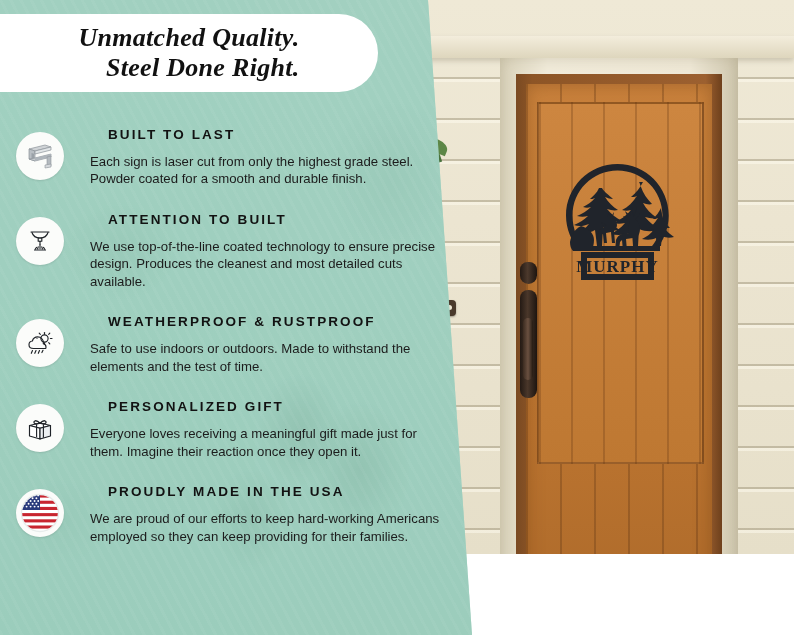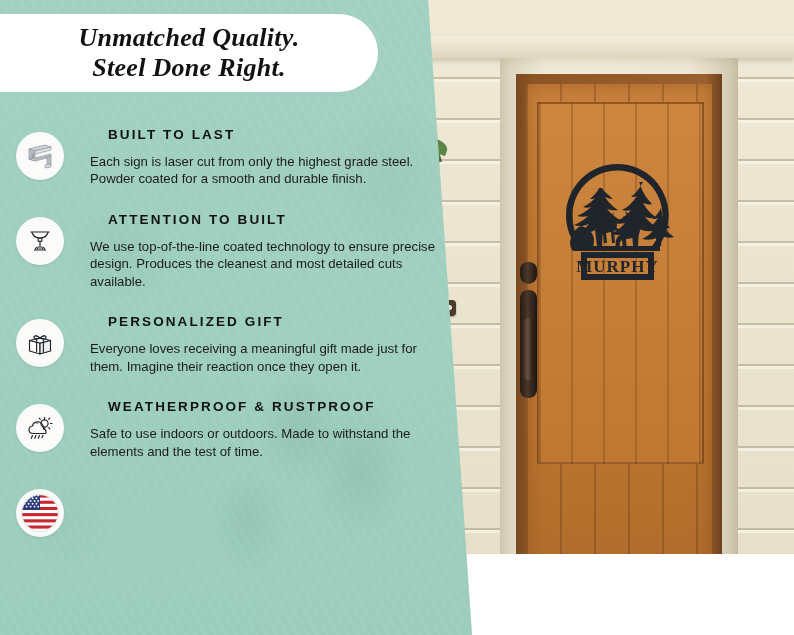--- a/index.html
+++ b/index.html
@@ -83,21 +83,21 @@
        radial-gradient(90px 110px at 390px 180px, rgba(126,176,156,.28), rgba(126,176,156,0) 72%),
        radial-gradient(70px 60px at 60px 520px, rgba(126,176,156,.25), rgba(126,176,156,0) 72%),
        linear-gradient(180deg,#a4d2c2,#99ccbb);}
   .panel-tex2{position:absolute;inset:0;opacity:.22;
      background:repeating-linear-gradient(62deg, rgba(255,255,255,.18) 0 3px, rgba(255,255,255,0) 3px 9px);}
 
   
   .banner{position:absolute;left:-40px;top:14px;width:418px;height:78px;
      background:#ffffff;border-radius:0 46px 46px 0;
      display:flex;align-items:center;justify-content:center;}
-  .banner-inner{padding-left:40px;text-align:center;}
+  .banner-inner{padding-left:40px;text-align:right;}
   .headline{font-family:"Liberation Serif", serif;font-style:italic;font-weight:700;
      font-size:26px;line-height:1.16;color:#111111;white-space:nowrap;letter-spacing:.3px;}
 
   
   .features{position:absolute;left:16px;top:126px;width:440px;}
   .feature{display:flex;align-items:flex-start;margin-bottom:13px;}
   .f-icon{flex:0 0 48px;width:48px;height:48px;border-radius:50%;
      background:#fbfcfa;display:flex;align-items:center;justify-content:center;
      box-shadow:0 1px 2px rgba(0,0,0,.10);margin-top:6px;}
   .f-icon svg{display:block;}
@@ -223,43 +223,20 @@
           <path d="M9.5 24 h11"></path>
           <path d="M11.5 21.4 L10.2 23.3"></path>
           <path d="M13.2 20.8 L12.6 23"></path>
           <path d="M16.8 20.8 L17.4 23"></path>
           <path d="M18.5 21.4 L19.8 23.3"></path>
         </svg>
       </div>
       <div class="f-text">
         <p class="f-title">ATTENTION TO BUILT</p>
         <p class="f-body">We use top-of-the-line coated technology to ensure precise design. Produces the cleanest and most detailed cuts available.</p>
-      </div>
-    </div>
-
-    <div class="feature">
-      <div class="f-icon">
-        <svg width="30" height="30" viewBox="0 0 30 30">
-          <g fill="#ffffff" stroke="#1f2328" stroke-width="1.15" stroke-linejoin="round">
-            <path d="M4.5 12.5 L15 10 L25.5 12.5 L15 15.2 Z"></path>
-            <path d="M4.5 12.5 L15 15.2 L15 26 L4.5 23 Z"></path>
-            <path d="M15 15.2 L25.5 12.5 L25.5 23 L15 26 Z" fill="#eceff1"></path>
-            <path d="M11.6 11.3 L11.6 24.2" fill="none"></path>
-            <path d="M18.4 11.3 L18.4 24.8" fill="none"></path>
-          </g>
-          <g fill="none" stroke="#1f2328" stroke-width="1.3" stroke-linecap="round">
-            <path d="M15 10.2 C13.2 8.4 11.6 7.6 10.2 7.8 C8.6 8.1 8.5 10 10 10.6 C11.3 11.1 13.2 10.8 15 10.2Z"></path>
-            <path d="M15 10.2 C16.8 8.4 18.4 7.6 19.8 7.8 C21.4 8.1 21.5 10 20 10.6 C18.7 11.1 16.8 10.8 15 10.2Z"></path>
-            <path d="M14 9.8 L15 10.3 L16 9.8"></path>
-          </g>
-        </svg>
-      </div>
-      <div class="f-text">
-        <p class="f-title">PERSONALIZED GIFT</p>
-        <p class="f-body">Everyone loves receiving a meaningful gift made just for them. Imagine their reaction once they open it.</p>
       </div>
     </div>
 
     <div class="feature">
       <div class="f-icon">
         <svg width="30" height="30" viewBox="0 0 30 30" fill="none" stroke="#1f2328" stroke-width="1.15" stroke-linecap="round" stroke-linejoin="round">
           <circle cx="19.5" cy="10.5" r="3.6"></circle>
           <path d="M19.5 4.6 v1.6"></path>
             <path d="M19.5 14.8 v1.6"></path>
           <path d="M25.4 10.5 h1.6"></path>
@@ -272,20 +249,43 @@
                    C19.9 16 21 17.4 21 19 C21 19.5 20.9 20 20.7 20.5 Z"></path>
           <path d="M7.5 22.6 L6.3 25.3"></path>
           <path d="M11 22.6 L9.8 25.3"></path>
           <path d="M14.5 22.6 L13.3 25.3"></path>
           <path d="M18 22.3 L16.9 24.6"></path>
         </svg>
       </div>
       <div class="f-text">
         <p class="f-title">WEATHERPROOF &amp; RUSTPROOF</p>
         <p class="f-body">Safe to use indoors or outdoors. Made to withstand the elements and the test of time.</p>
+      </div>
+    </div>
+
+    <div class="feature">
+      <div class="f-icon">
+        <svg width="30" height="30" viewBox="0 0 30 30">
+          <g fill="#ffffff" stroke="#1f2328" stroke-width="1.15" stroke-linejoin="round">
+            <path d="M4.5 12.5 L15 10 L25.5 12.5 L15 15.2 Z"></path>
+            <path d="M4.5 12.5 L15 15.2 L15 26 L4.5 23 Z"></path>
+            <path d="M15 15.2 L25.5 12.5 L25.5 23 L15 26 Z" fill="#eceff1"></path>
+            <path d="M11.6 11.3 L11.6 24.2" fill="none"></path>
+            <path d="M18.4 11.3 L18.4 24.8" fill="none"></path>
+          </g>
+          <g fill="none" stroke="#1f2328" stroke-width="1.3" stroke-linecap="round">
+            <path d="M15 10.2 C13.2 8.4 11.6 7.6 10.2 7.8 C8.6 8.1 8.5 10 10 10.6 C11.3 11.1 13.2 10.8 15 10.2Z"></path>
+            <path d="M15 10.2 C16.8 8.4 18.4 7.6 19.8 7.8 C21.4 8.1 21.5 10 20 10.6 C18.7 11.1 16.8 10.8 15 10.2Z"></path>
+            <path d="M14 9.8 L15 10.3 L16 9.8"></path>
+          </g>
+        </svg>
+      </div>
+      <div class="f-text">
+        <p class="f-title">PERSONALIZED GIFT</p>
+        <p class="f-body">Everyone loves receiving a meaningful gift made just for them. Imagine their reaction once they open it.</p>
       </div>
     </div>
 
     <div class="feature">
       <div class="f-icon">
         <svg width="40" height="40" viewBox="0 0 40 40">
           <defs>
             <clipPath id="flagclip">
                 <circle cx="20" cy="20" r="18.5"></circle>
               </clipPath>
@@ -323,16 +323,20 @@
               <circle cx="2.6" cy="13.6" r="0.95"></circle>
                 <circle cx="6.6" cy="13.6" r="0.95"></circle>
               <circle cx="10.6" cy="13.6" r="0.95"></circle>
                 <circle cx="14.6" cy="13.6" r="0.95"></circle>
               <circle cx="18.2" cy="13.6" r="0.95"></circle>
             </g>
           </g>
           <circle cx="20" cy="20" r="18.5" fill="none" stroke="#e8eceb" stroke-width="1.4"></circle>
         </svg>
       </div>
+      <div class="f-text">
+        <p class="f-title">PROUDLY MADE IN THE USA</p>
+        <p class="f-body">We are proud of our efforts to keep hard-working Americans employed so they can keep providing for their families.</p>
+      </div>
     </div>
 
   </div>
 </div>
 
 </body></html>

